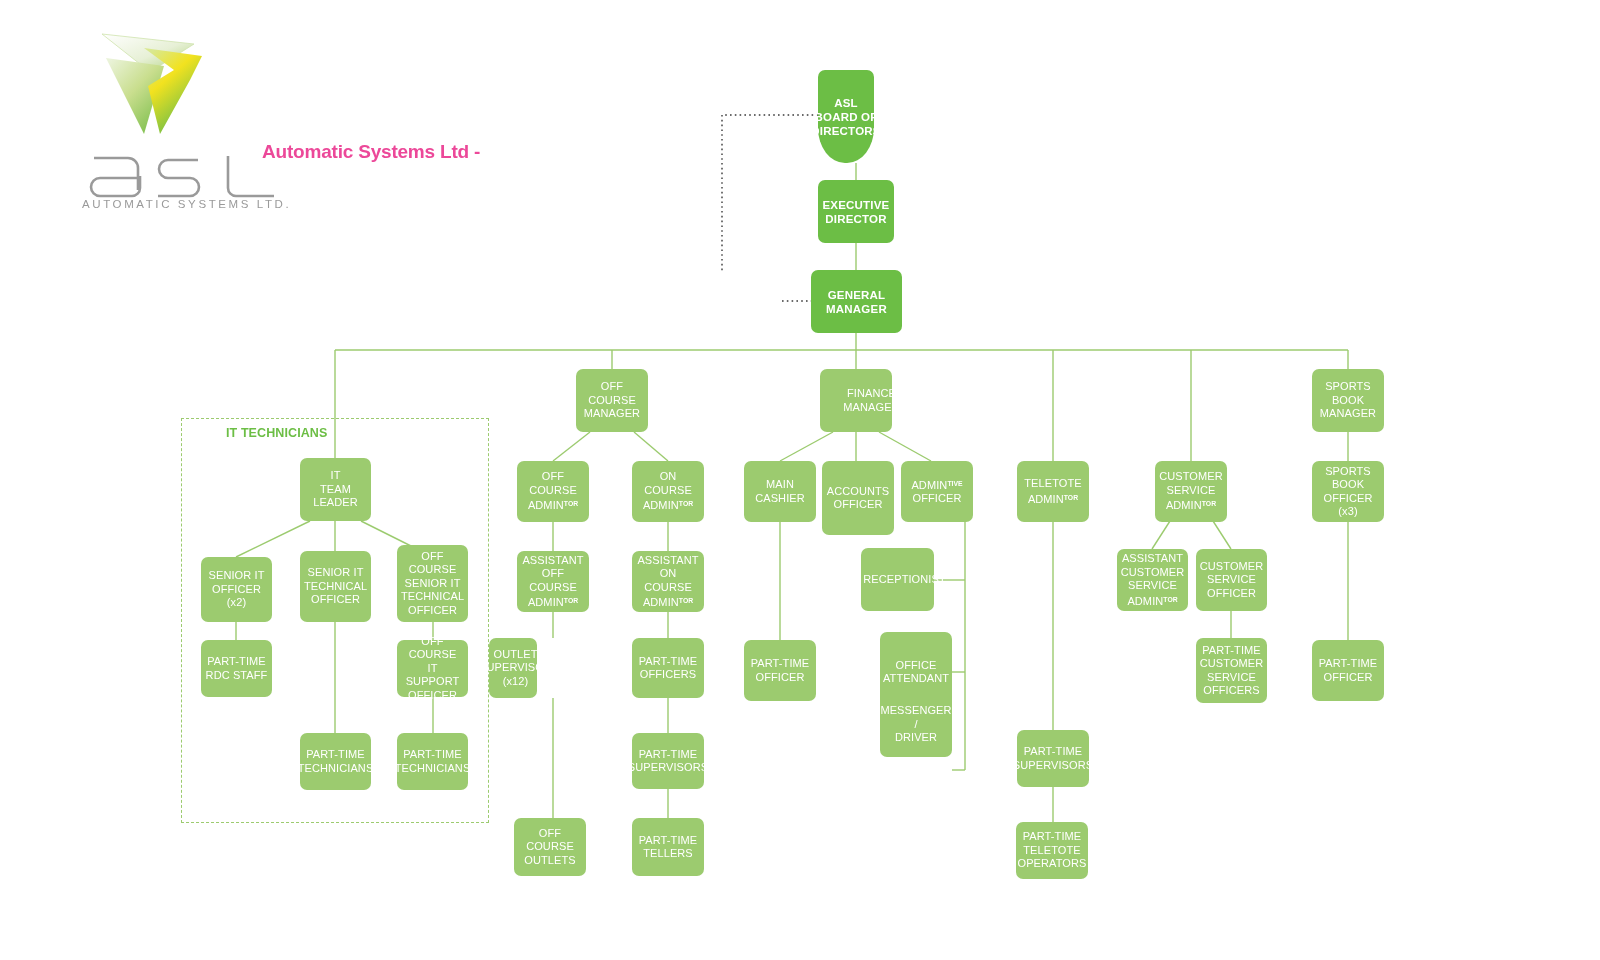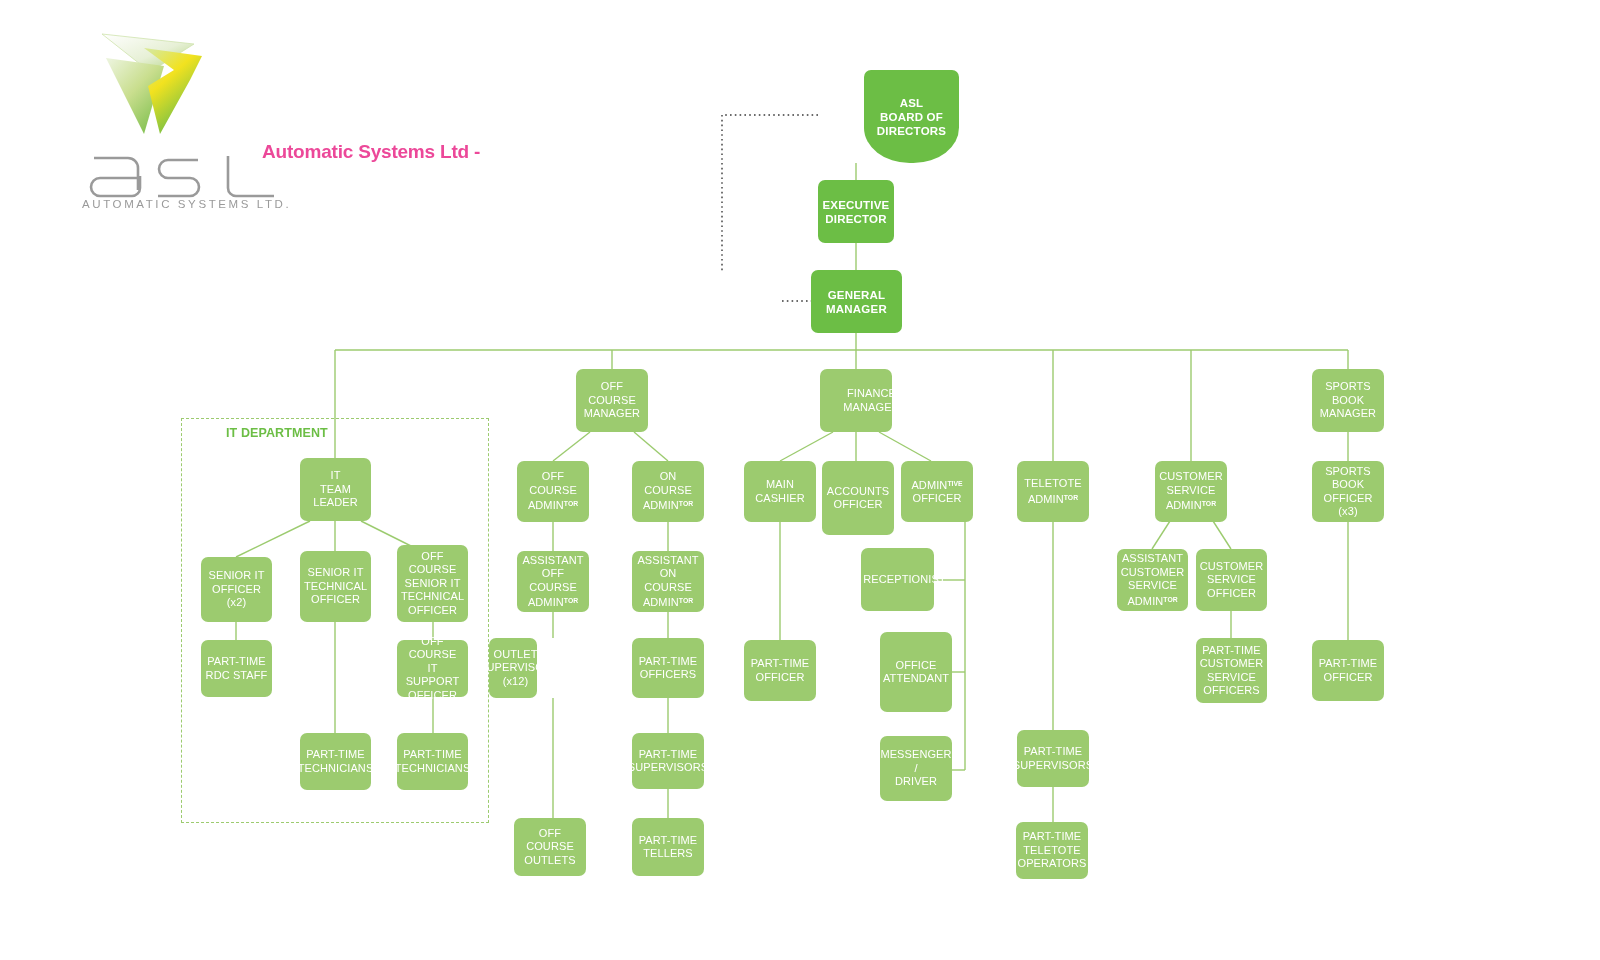--- a/index.html
+++ b/index.html
@@ -119,21 +119,21 @@
       </g>
       <text x="2" y="70" font-family="'Liberation Sans',sans-serif" font-size="11.5" letter-spacing="2.6" fill="#9a9a9a">AUTOMATIC SYSTEMS LTD.</text>
     </svg>
   </div>
 
   <div class="chart-title">
     <span>Automatic Systems Ltd -</span>
   </div>
 
   <div class="dept-box" style="left:181px; top:418px; width:308px; height:405px;"></div>
-  <div class="dept-label" style="left:226px; top:426px;">IT DEPARTMENT</div>
+  <div class="dept-label" style="left:226px; top:426px;">IT TECHNICIANS</div>
 
   <svg class="svg-layer">
     <g stroke="#9ccb6f" stroke-width="1.4" fill="none" shape-rendering="geometricPrecision">
 
       <path d="M856,163 L856,180"></path>
 
       <path d="M856,243 L856,270"></path>
 
       <path d="M856,333 L856,350"></path>
 
@@ -184,21 +184,21 @@
       <path d="M1348,432 L1348,461"></path>
       <path d="M1348,522 L1348,640"></path>
     </g>
 
     <g stroke="#3a3a3a" stroke-width="1.4" fill="none" stroke-dasharray="1.6 3.2">
       <path d="M818,115 L722,115 L722,271"></path>
       <path d="M782,301 L811,301"></path>
     </g>
   </svg>
 
-  <div class="node top shield" style="left:818px; top:70px; width:95px; height:93px;margin-left:46px;">
+  <div class="node top shield" style="left:818px; top:70px; width:56px; height:93px;">
     <span>ASL<br>BOARD OF<br>DIRECTORS</span>
   </div>
 
   <div class="node top" style="left:818px; top:180px; width:76px; height:63px;">
     <span>EXECUTIVE<br>DIRECTOR</span>
   </div>
 
   <div class="node top" style="left:811px; top:270px; width:91px; height:63px;">
     <span>GENERAL<br>MANAGER</span>
   </div>
@@ -274,21 +274,21 @@
   </div>
   <div class="node" style="left:901px; top:461px; width:72px; height:61px;">
     <span>ADMIN<sup>TIVE</sup><br>OFFICER</span>
   </div>
   <div class="node" style="left:861px; top:548px; width:73px; height:63px;padding-left:18px;">
     <span>RECEPTIONIST</span>
   </div>
   <div class="node" style="left:880px; top:632px; width:72px; height:80px;">
     <span>OFFICE<br>ATTENDANT</span>
   </div>
-  <div class="node" style="left:880px; top:736px; width:72px; height:65px;">
+  <div class="node" style="left:880px; top:692px; width:72px; height:65px;">
     <span>MESSENGER<br>/<br>DRIVER</span>
   </div>
 
   <div class="node" style="left:1017px; top:461px; width:72px; height:61px;">
     <span>TELETOTE<br>ADMIN<sup>TOR</sup></span>
   </div>
   <div class="node" style="left:1017px; top:730px; width:72px; height:57px;">
     <span>PART-TIME<br>SUPERVISORS</span>
   </div>
   <div class="node" style="left:1016px; top:822px; width:72px; height:57px;">

